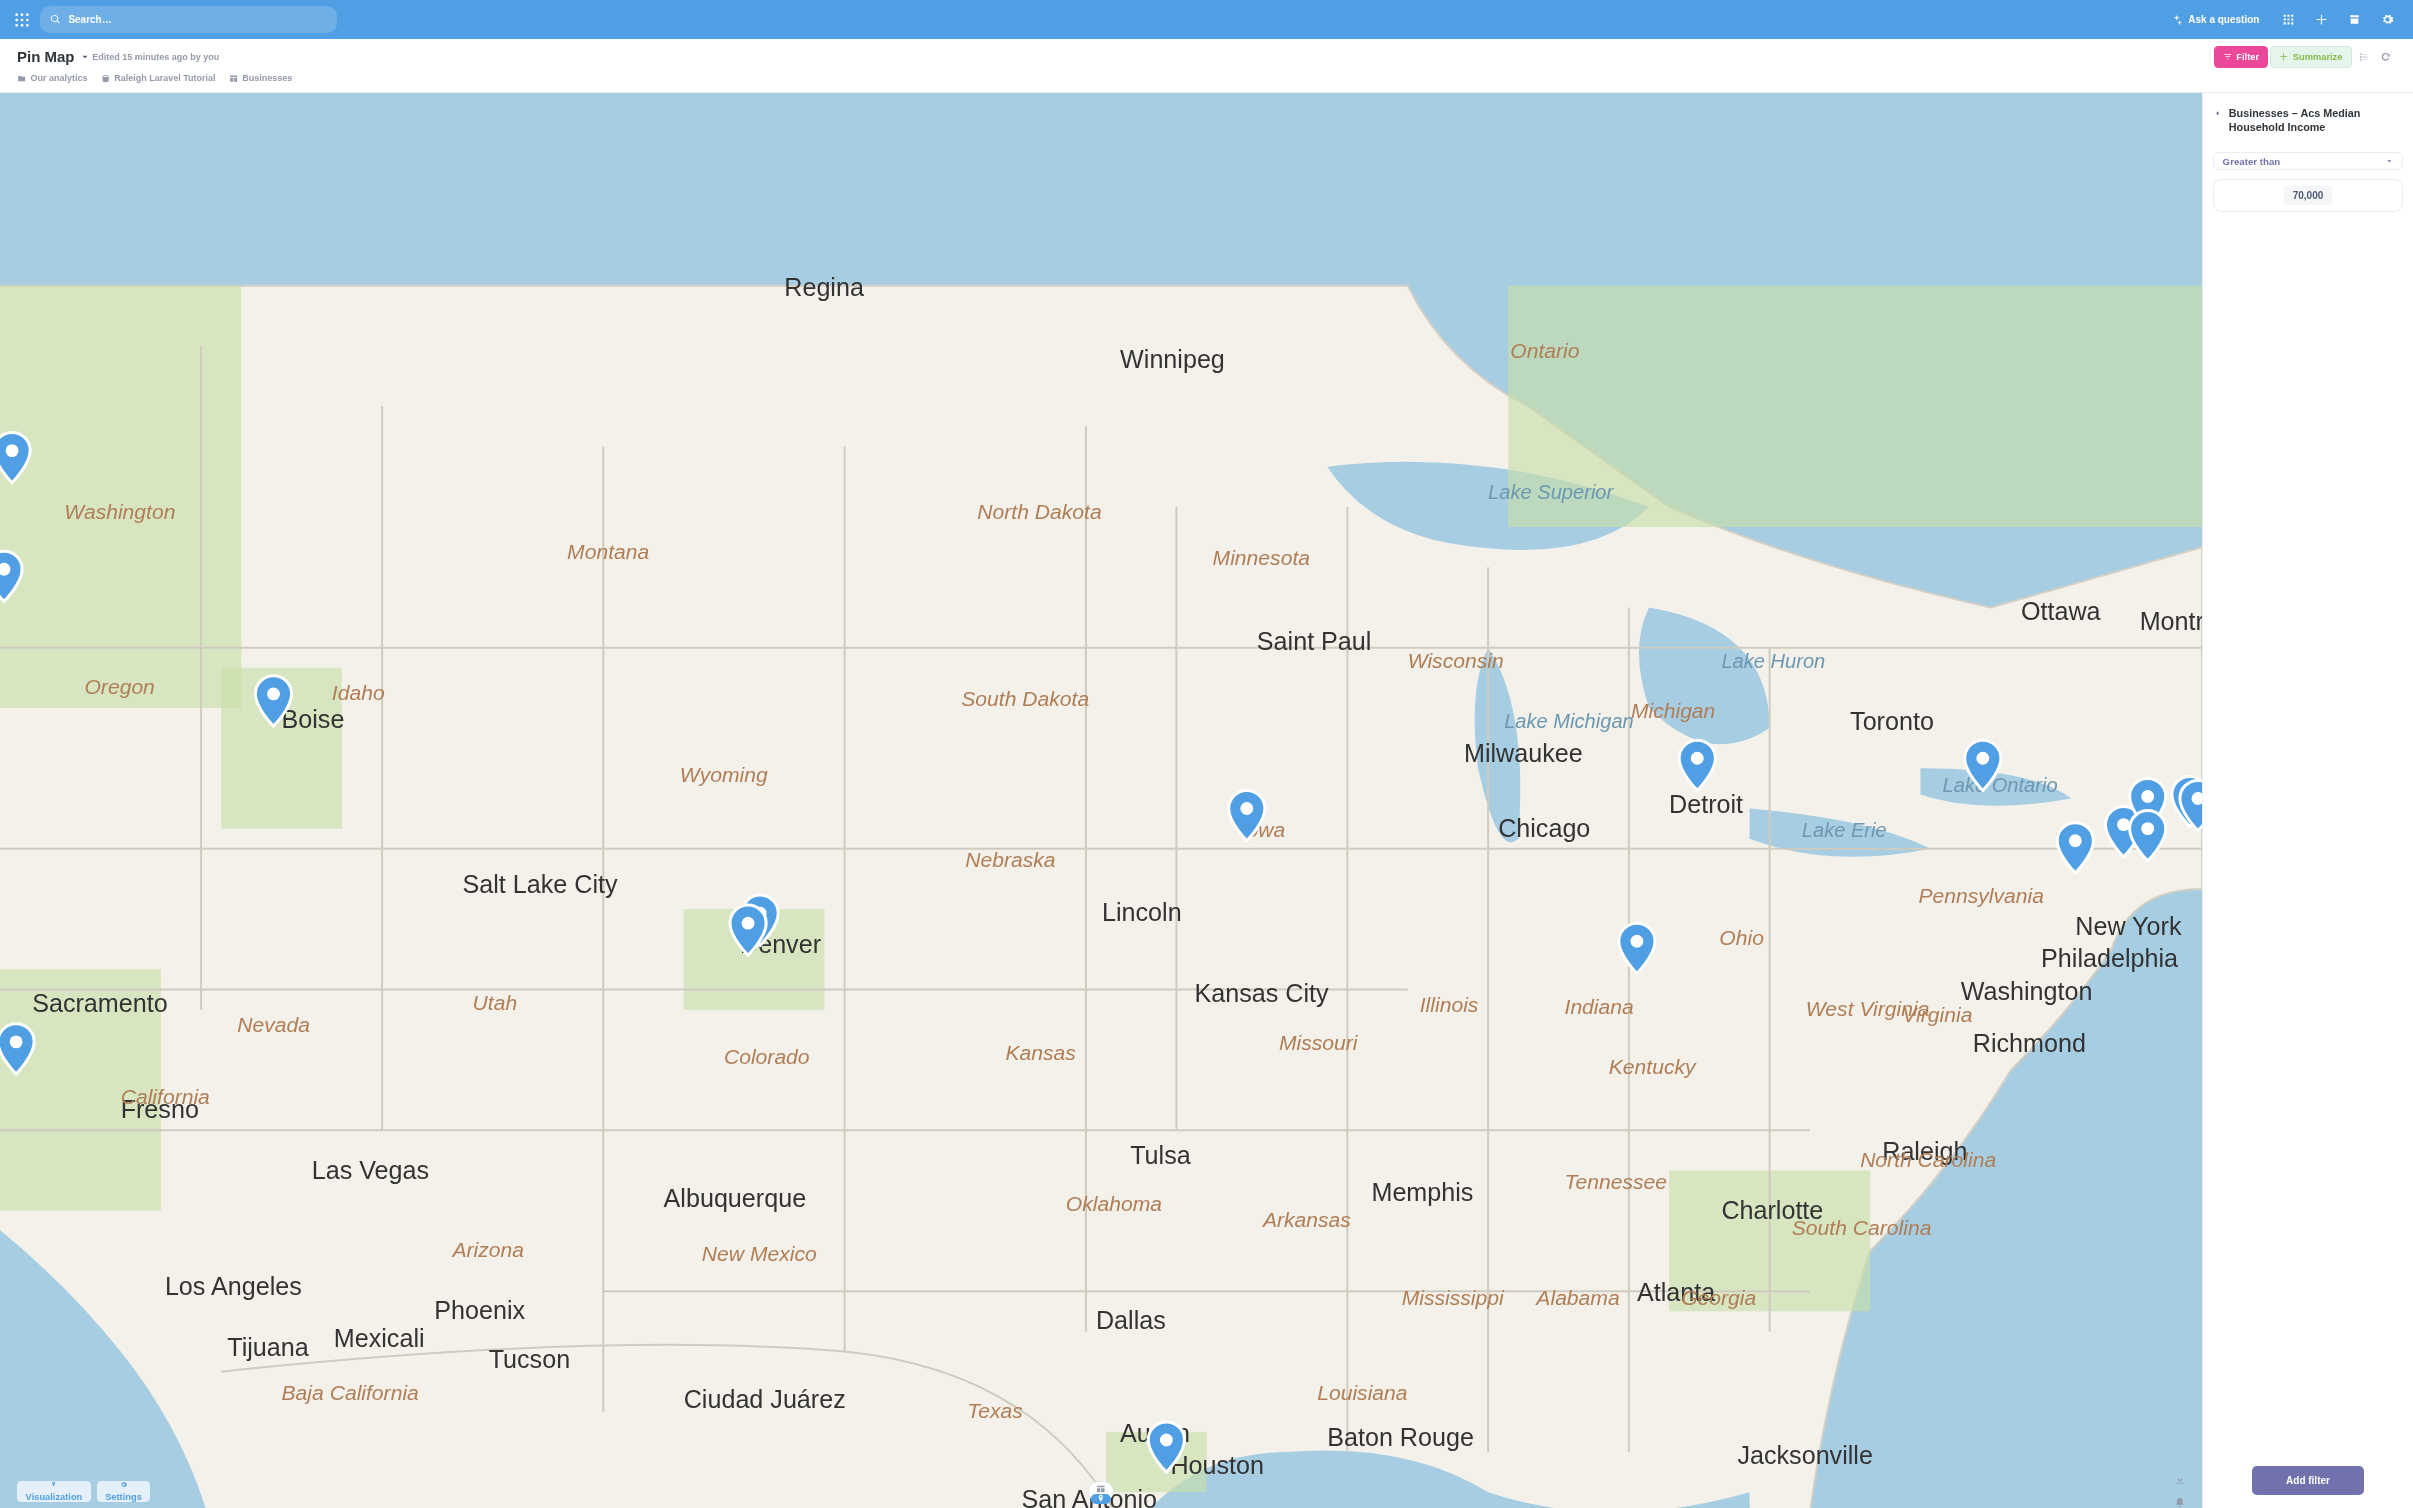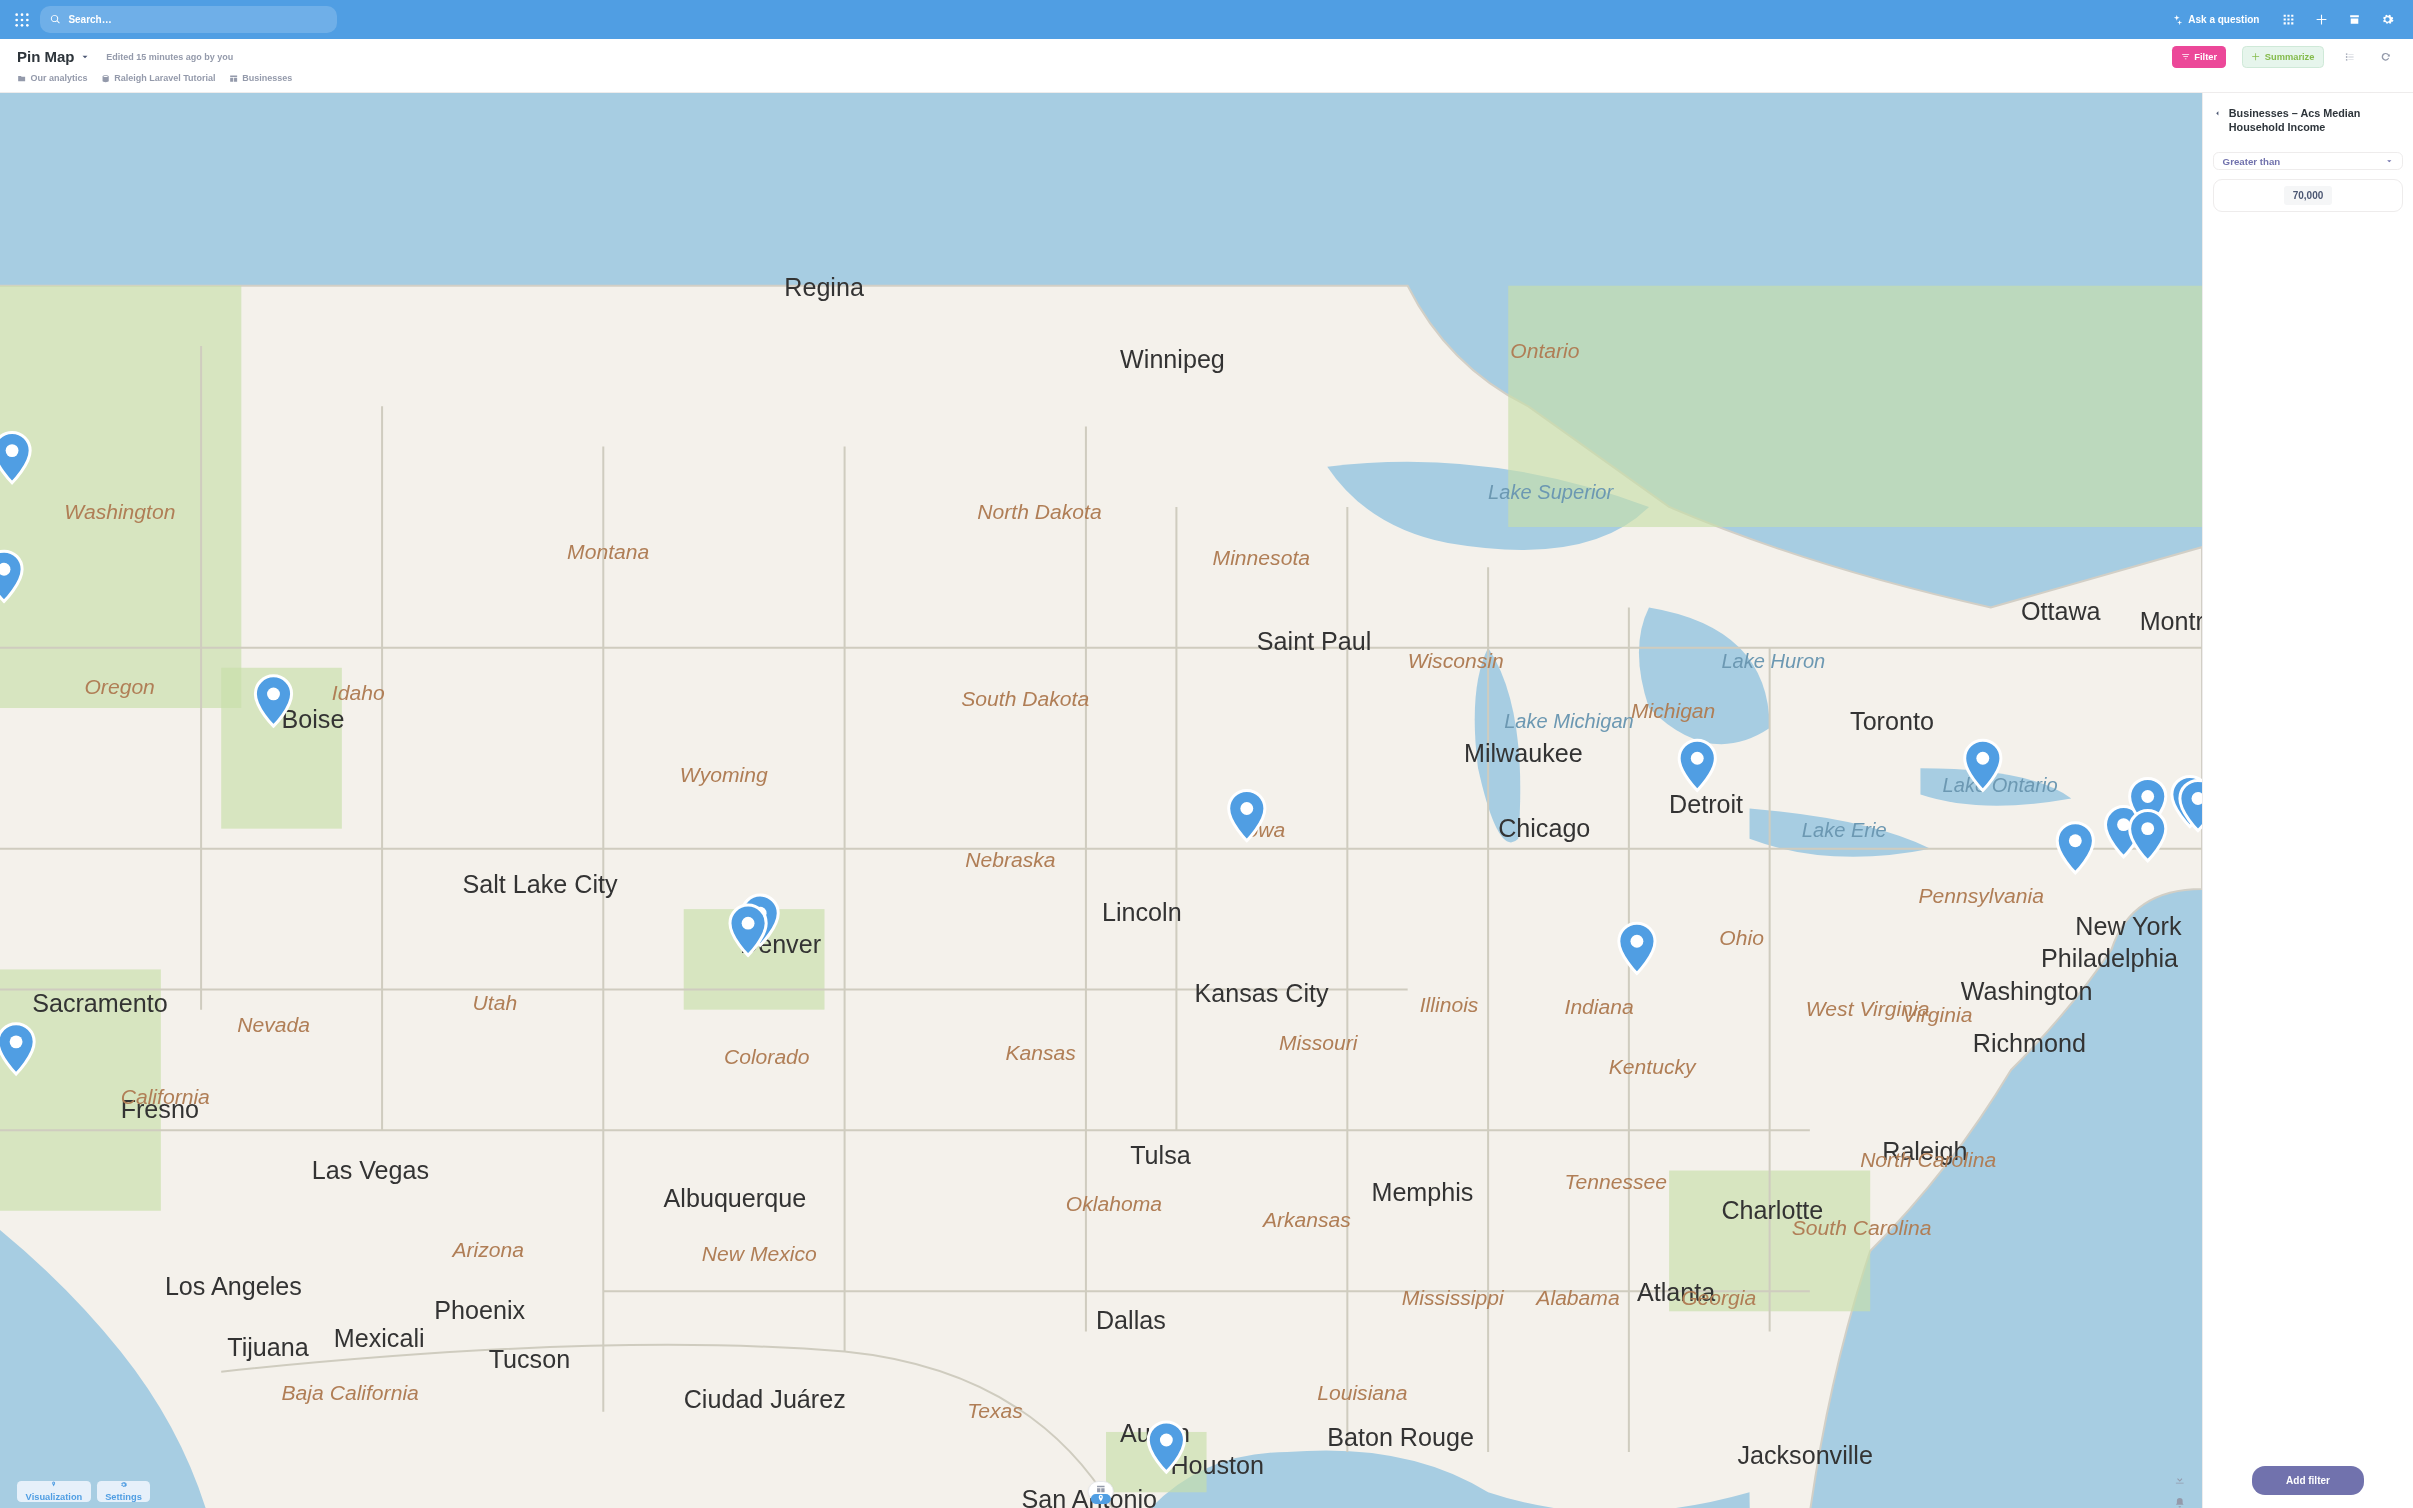--- a/index.html
+++ b/index.html
@@ -12,21 +12,21 @@
   .search-box { flex: 0 0 297px; height: 27px; background: rgba(255,255,255,0.18); border-radius: 10px; display: flex; align-items: center; padding: 0 10px; gap: 7.2px; }
   .search-box input { background: transparent; border: none; outline: none; color: #fff; font-size: 10px; flex: 1; font-weight: 600; }
   .search-box input::placeholder { color: #fff; font-weight: 600; }
   .top-header .spacer { flex: 1; }
   .ask-question { display: flex; align-items: center; gap: 5.7px; color: #fff; font-weight: 700; font-size: 10px; cursor: pointer; padding: 5.7px 7.2px; border-radius: 4.3px; }
   .header-icon-btn { width: 23px; height: 23px; display: flex; align-items: center; justify-content: center; cursor: pointer; border-radius: 4.3px; }
   .header-icon-btn svg { width: 13px; height: 13px; fill: #fff; }
 
   
   .sub-header { background: #fff; padding: 7.2px 17px 0 17px; flex-shrink: 0; }
-  .sub-header-row1 { display: flex; align-items: center; gap: 16px; }
+  .sub-header-row1 { display: flex; align-items: center; gap: 2px; }
   .title-block { display: flex; align-items: center; gap: 5.7px; }
   .title-text { font-size: 15px; font-weight: 800; color: #2E353B; }
   .chev-down { width: 10px; height: 10px; fill: #4C5773; }
   .edit-meta { font-size: 9px; color: #949AAB; font-weight: 600; }
   .sub-header-row1 .spacer { flex: 1; }
   .pill-btn { display: inline-flex; align-items: center; gap: 4.3px; height: 21.5px; padding: 0 8.6px; border-radius: 4.3px; font-weight: 700; font-size: 9.3px; cursor: pointer; border: none; }
   .pill-filter { background: #ec4899; color: #fff; }
   .pill-summarize { background: #E6F5EC; color: #84BB4C; border: 0.7px solid #CFE9D8; }
   .gray-icon-btn { width: 20px; height: 20px; display: flex; align-items: center; justify-content: center; cursor: pointer; border-radius: 2.9px; }
   .gray-icon-btn svg { width: 11.5px; height: 11.5px; fill: #949AAB; }
@@ -43,21 +43,21 @@
   
   .filter-panel { width: 211px; flex-shrink: 0; border-left: 0.7px solid #EEECEC; background: #fff; display: flex; flex-direction: column; padding: 13px 10px; }
   .filter-panel-header { display: flex; align-items: flex-start; gap: 7.2px; margin-bottom: 18px; }
   .filter-panel-title { font-size: 10.8px; font-weight: 800; color: #2E353B; line-height: 1.3; }
   .back-chev { cursor: pointer; padding-top: 1.4px; }
   .back-chev svg { width: 8.6px; height: 8.6px; fill: #4C5773; }
   .select-row { border: 0.7px solid #EEECEC; border-radius: 5.7px; height: 18px; display: flex; align-items: center; justify-content: space-between; padding: 0 8.6px; font-weight: 700; color: #7172AD; font-size: 9.7px; cursor: pointer; margin-bottom: 9px; }
   .value-box { border: 0.7px solid #EEECEC; border-radius: 9px; padding: 5.7px; text-align: center; }
   .value-chip { display: inline-block; background: #F5F6F7; color: #4C5773; font-weight: 700; border-radius: 2.9px; padding: 4.3px 8.6px; font-size: 10px; }
   .filter-panel .grow { flex: 1; }
-  .add-filter-btn { background: #7172AD; color: #fff; font-weight: 700; font-size: 10px; border: none; border-radius: 13px; height: 29px; width: 112px; margin: 0 auto; cursor: pointer; }
+  .add-filter-btn { background: #7172AD; color: #fff; font-weight: 700; font-size: 10px; border: none; border-radius: 5px; height: 29px; width: 112px; margin: 0 auto; cursor: pointer; }
 
   
   .bottom-bar { position: absolute; left: 0; right: 0; bottom: 0; height: 33px; display: flex; align-items: center; padding: 0 17px; pointer-events: none; }
   .bottom-bar > * { pointer-events: auto; flex-direction: column; }
   .blue-pill { background: #E6F0FA; color: #509EE3; font-weight: 700; font-size: 9.3px; height: 21.5px; border-radius: 4.3px; display: inline-flex; align-items: center; gap: 4.3px; padding: 0 8.6px; cursor: pointer; margin-right: 5.7px; }
   .blue-pill svg { width: 9.3px; height: 10px; fill: #509EE3; }
   .center-toggle { position: absolute; left: 50%; transform: translateX(-50%); background: #fff; border: 0.7px solid #E8E9EB; border-radius: 718px; height: 21.5px; display: flex; align-items: center; padding: 2.2px; box-shadow: 0 0.7px 2.2px rgba(0,0,0,0.06); }
   .toggle-seg { width: 20px; height: 17px; border-radius: 718px; display: flex; align-items: center; justify-content: center; cursor: pointer; }
   .toggle-seg.active { background: #509EE3; }
   .toggle-seg svg { width: 10px; height: 10px; fill: #949AAB; }

